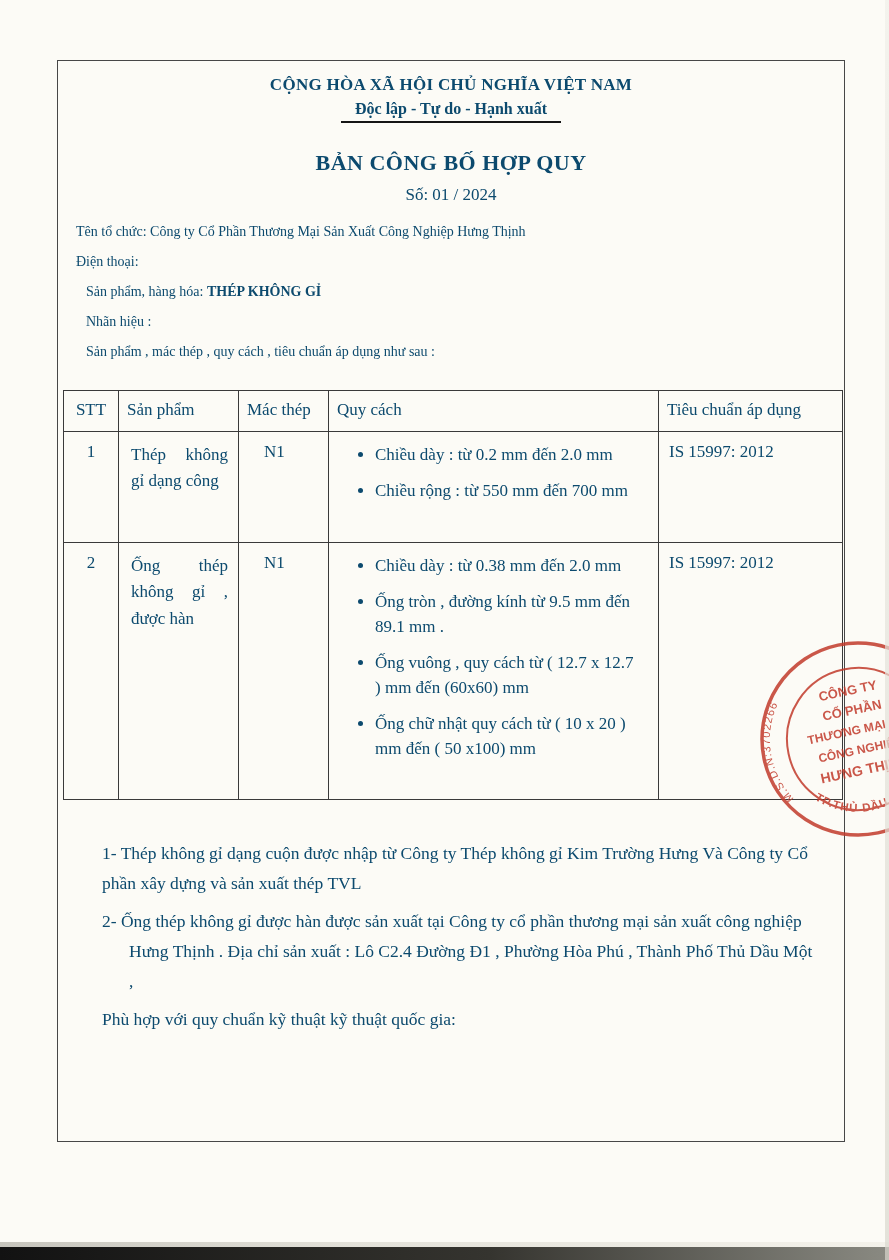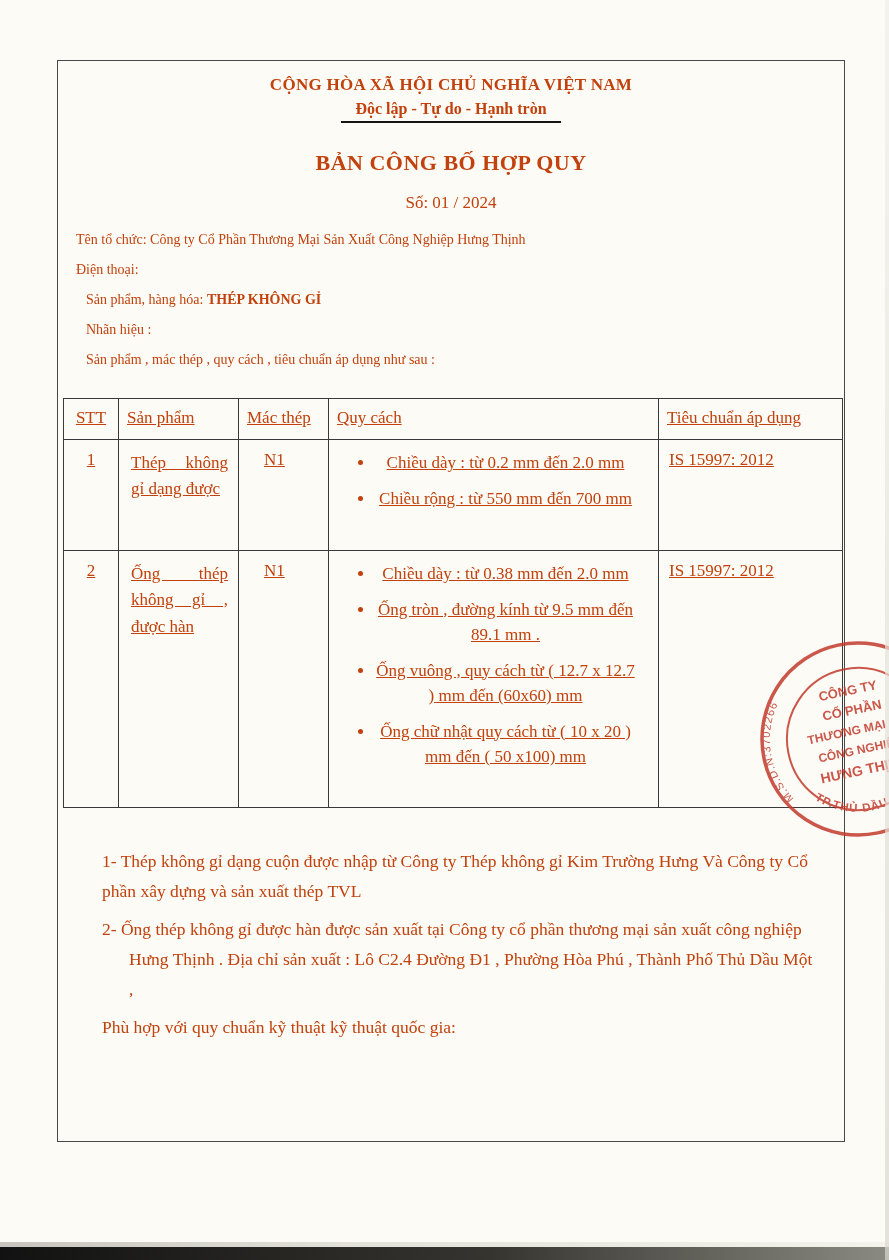--- a/index.html
+++ b/index.html
@@ -3,67 +3,67 @@
 <meta charset="utf-8">
 <style>
   html,body{margin:0;padding:0;}
   body{
     width:889px;height:1260px;overflow:hidden;
     background:#e9e7e0;
     font-family:"Liberation Serif","DejaVu Serif",serif;
   }
   .page{
     position:relative;width:889px;height:1260px;overflow:hidden;
-    background:#fcfbf6;color:#c2410c;
+    background:#fcfbf6;color:#0c4a6e;
   }
   .sheet{
     position:absolute;left:57px;top:60px;width:788px;height:1082px;
     border:1px solid #474747;box-sizing:border-box;
     padding:14px 18px 10px 18px;
   }
   .nat-title{
     text-align:center;font-weight:bold;font-size:17px;letter-spacing:.3px;
   }
   .motto-wrap{text-align:center;margin-top:5px;}
   .motto{
     display:inline-block;font-weight:bold;font-size:16px;
     border-bottom:2px solid #151515;padding:0 14px 3px 14px;
   }
   .doc-title{
     margin:27px 0 0 0;text-align:center;font-size:22px;font-weight:bold;letter-spacing:.5px;
   }
-  .doc-number{text-align:center;margin-top:17px;font-size:17px;}
+  .doc-number{text-align:center;margin-top:9px;font-size:17px;}
   .info{margin-top:12px;font-size:14px;}
   .info p{margin:0;line-height:30px;}
   .info p.indent{padding-left:10px;}
   .doc-table{
     border-collapse:collapse;table-layout:fixed;
     margin-left:-13px;margin-top:23px;width:779px;
     font-size:17px;
   }
   .doc-table th,.doc-table td{
-    border:1px solid #3a3a3a;vertical-align:top;text-decoration:underline;
+    border:1px solid #3a3a3a;vertical-align:top;
   }
   .doc-table th{
     font-weight:normal;text-align:left;padding:9px 8px;height:22px;
   }
   .doc-table th.c,.doc-table td.c{text-align:center;}
   .col-stt{width:55px;}
   .col-prod{width:120px;}
   .col-grade{width:90px;}
   .col-spec{width:330px;}
   .col-std{width:184px;}
   .doc-table td.stt{padding-top:10px;text-align:center;}
   .doc-table td.prod{padding:10px 10px 8px 12px;text-align:justify;-moz-text-align-last:left;text-align-last:left;line-height:1.55;}
   .doc-table td.grade{padding:10px 0 0 25px;}
   .doc-table td.spec{padding:4px 22px 6px 6px;}
   .doc-table td.std{padding:10px 6px 0 10px;}
   .row-1 td{height:92px;}
   .row-2 td{height:238px;}
-  .spec ul{margin:6px 0 0 0;padding-left:40px;text-align:center;}
+  .spec ul{margin:6px 0 0 0;padding-left:40px;}
   .spec li{margin-bottom:10px;line-height:1.5;}
   .notes{margin:38px 0 0 18px;font-size:17.5px;}
   .notes p{margin:8px;line-height:30px;}
   .notes .hang{padding-left:27px;text-indent:-27px;}
   .notes .reg{
     margin-left:-30px;margin-right:-13px;margin-top:2px;
     text-align:justify;text-indent:28px;line-height:30px;
   }
   .stamp{
     position:absolute;left:753px;top:634px;width:210px;height:210px;
@@ -84,21 +84,21 @@
 </style>
 </head>
 <body>
 
 <div class="page">
 
   <div class="sheet">
 
     <div class="nat-title">CỘNG HÒA XÃ HỘI CHỦ NGHĨA VIỆT NAM</div>
     <div class="motto-wrap">
-      <span class="motto">Độc lập - Tự do - Hạnh tròn</span>
+      <span class="motto">Độc lập - Tự do - Hạnh xuất</span>
     </div>
 
     <div class="doc-title">BẢN CÔNG BỐ HỢP QUY</div>
     <div class="doc-number">Số: 01 / 2024</div>
 
     <div class="info">
       <p>Tên tổ chức: Công ty Cổ Phần Thương Mại Sản Xuất Công Nghiệp Hưng Thịnh</p>
       <p>Điện thoại:</p>
       <p class="indent"><span>Sản phẩm, hàng hóa: </span><b>THÉP KHÔNG GỈ</b></p>
       <p class="indent">Nhãn hiệu :</p>
@@ -118,21 +118,21 @@
           <th class="c">STT</th>
           <th>Sản phẩm</th>
           <th>Mác thép</th>
           <th>Quy cách</th>
           <th>Tiêu chuẩn áp dụng</th>
         </tr>
       </thead>
       <tbody>
         <tr class="row-1">
           <td class="stt">1</td>
-          <td class="prod">Thép không gỉ dạng được</td>
+          <td class="prod">Thép không gỉ dạng công</td>
           <td class="grade">N1</td>
           <td class="spec">
             <ul>
               <li>Chiều dày : từ 0.2 mm đến 2.0 mm</li>
               <li>Chiều rộng : từ 550 mm đến 700 mm</li>
             </ul>
           </td>
           <td class="std">IS 15997: 2012</td>
         </tr>
         <tr class="row-2">

